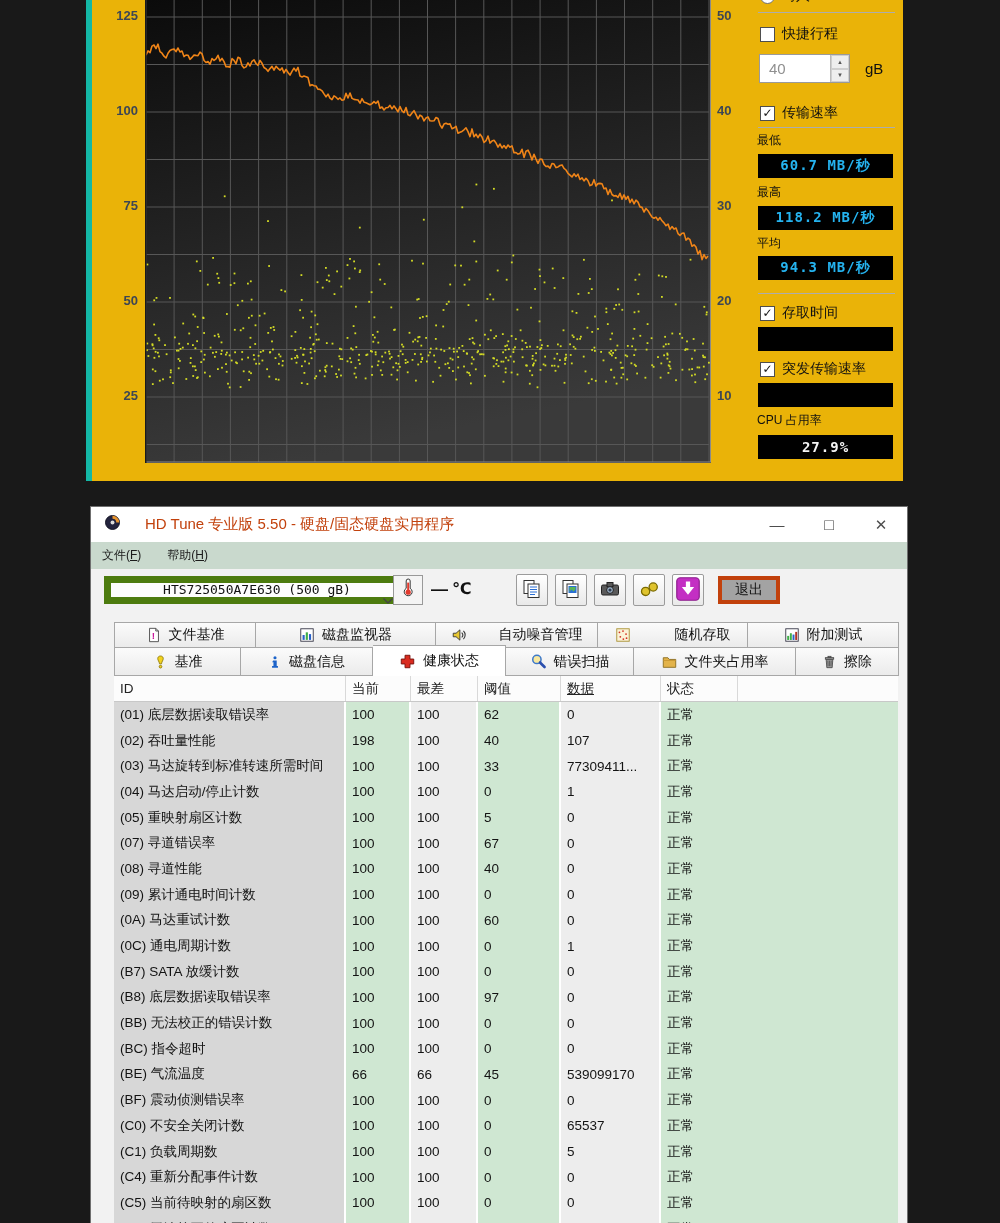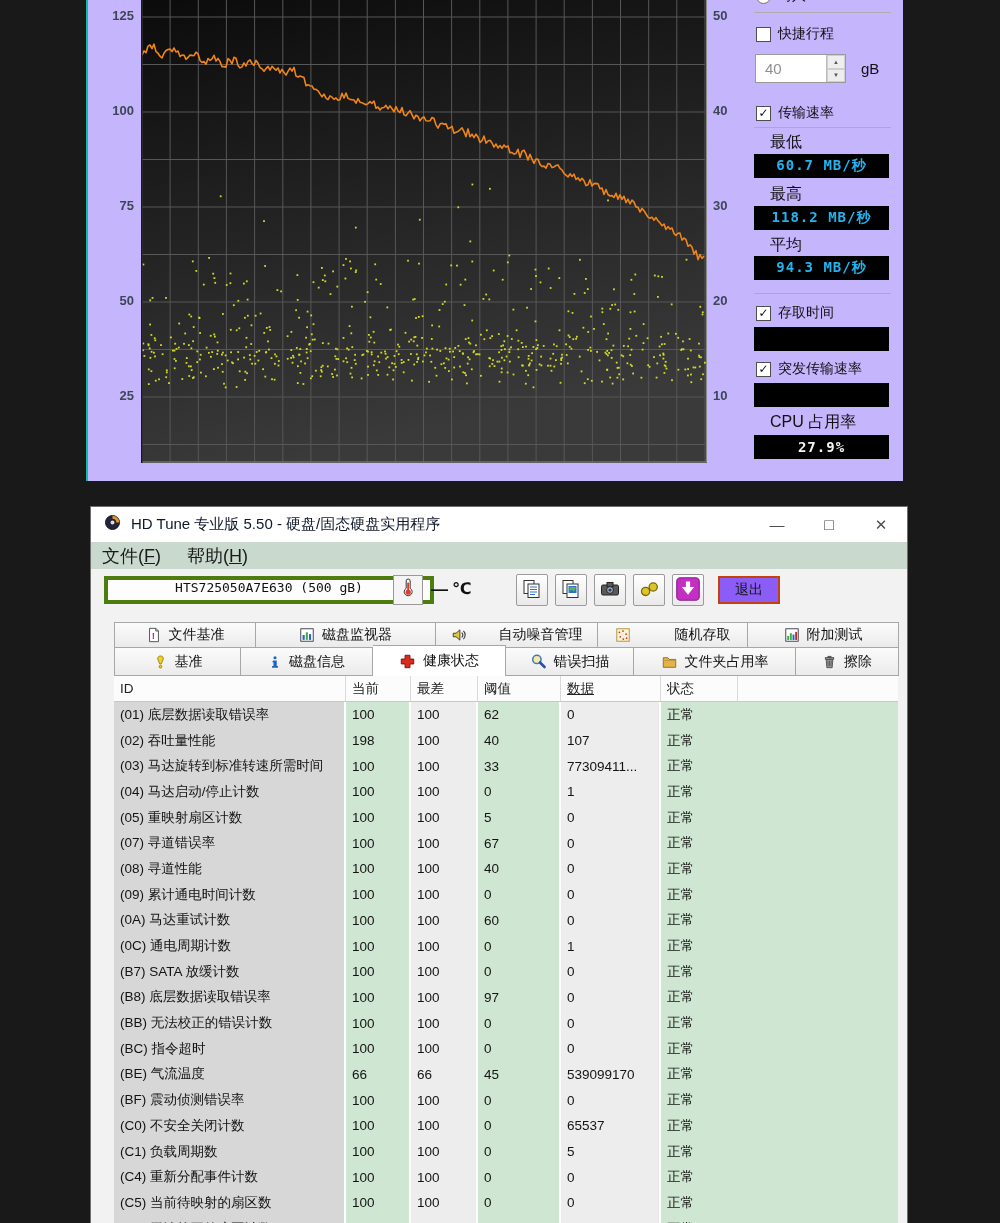--- a/index.html
+++ b/index.html
@@ -1,71 +1,71 @@
 <!DOCTYPE html>
 <html><head>
 <meta charset="utf-8">
 <style>
   *{box-sizing:border-box;margin:0;padding:0}
   html,body{background:#191919}
   .page{position:relative;width:1000px;height:1223px;background:#191919;overflow:hidden;
         font-family:"Liberation Sans","DejaVu Sans",sans-serif;}
 
   
-  .bench-window{position:absolute;left:86px;top:0;width:817px;height:481px;background:#c4b5fd;
-                border-left:2px solid #14b8a6;overflow:hidden}
+  .bench-window{position:absolute;left:86px;top:0;width:817px;height:481px;background:#eab308;
+                border-left:6px solid #14b8a6;overflow:hidden}
   .plot-wrap{position:absolute;left:53px;top:0;width:566px;height:463px}
   .tick{position:absolute;width:36px;font-size:13px;font-weight:700;color:#3d4654}
   .tick.left{left:10px;text-align:right}
   .tick.right{left:625px;text-align:left}
 
   .panel{position:absolute;left:660px;top:0;width:150px;height:481px;font-size:14px;color:#111}
   .sep{position:absolute;left:6px;width:137px;height:1px;background:#adadad}
   .cb-row{position:absolute;left:8px;display:flex;gap:7px;align-items:center;white-space:nowrap}
   .cb{width:15px;height:15px;border:1px solid #4e4e4e;background:#fff;display:inline-flex;
       align-items:center;justify-content:center;font-size:12px;font-weight:bold;color:#101010;flex:0 0 auto}
   .cb.on::after{content:"✓"}
   .radio{width:15px;height:15px;border:1px solid #707070;border-radius:50%;background:#fff;display:inline-block;flex:0 0 auto}
   .num-input{position:absolute;left:7px;top:54px;width:91px;height:29px;border:1px solid #9a9a9a;
              background:#fff;display:flex;align-items:stretch}
   .num-val{flex:1;display:flex;align-items:center;padding-left:9px;color:#8f8f8f;font-size:15px}
   .spinner{width:19px;border-left:1px solid #bbb;display:flex;flex-direction:column}
   .sp{flex:1;display:flex;align-items:center;justify-content:center;font-size:6px;color:#555;
       background:#eee;border:1px solid #cfcfcf}
   .unit{position:absolute;left:113px;top:60px;font-size:15px;color:#111}
-  .p-label{position:absolute;left:22px;font-size:16px;color:#111;white-space:nowrap}
+  .p-label{position:absolute;left:5px;font-size:12px;color:#111;white-space:nowrap}
   .lcd{position:absolute;left:6px;width:135px;height:24px;background:#000;color:#25b3ef;
        font-family:"DejaVu Sans Mono",monospace;font-weight:bold;font-size:14px;letter-spacing:1px;
        display:flex;align-items:center;justify-content:center}
   .lcd.white{color:#f4f4f4}
 
   
   .app-window{position:absolute;left:90px;top:506px;width:818px;height:717px;background:#f2f2f2;
               overflow:hidden;border:1px solid #6f6f6f;border-bottom:none}
   .titlebar{height:35px;background:#fff;display:flex;align-items:center;padding-left:13px}
-  .title-text{color:#0f172a;font-size:15px;margin-left:10px}
+  .title-text{color:#c2410c;font-size:15px;margin-left:24px}
   .controls{margin-left:auto;display:flex;height:100%}
   .ctrl{width:52px;display:flex;align-items:center;justify-content:center;color:#4d4d4d;font-size:14px}
   .menubar{height:27px;background:#c9d9cd;display:flex;align-items:center;padding-left:11px;gap:26px;
-           font-size:18px;color:#1b1b1b}
+           font-size:12px;color:#1b1b1b}
   .u{text-decoration:underline}
 
-  .dropdown{position:absolute;left:13px;top:69px;width:330px;height:28px;background:#fdfdfd;
-            border:4px solid #4d7c0f;display:flex;align-items:flex-start;justify-content:center;
+  .dropdown{position:absolute;left:13px;top:69px;width:306px;height:28px;background:#fdfdfd;
+            border:7px solid #4d7c0f;display:flex;align-items:flex-end;justify-content:center;
             font-family:"DejaVu Sans Mono",monospace;font-size:13px;color:#111}
   .dd-chev{position:absolute;right:9px;top:10px}
   .temp-btn{position:absolute;left:302px;top:68px;width:30px;height:30px;border:1px solid #999;
             background:#f4f4f4;display:flex;align-items:center;justify-content:center}
   .temp-dash{position:absolute;left:340px;top:73px;font-size:17px;font-weight:bold;color:#111}
   .temp-unit{position:absolute;left:361px;top:72px;font-size:16px;font-weight:bold;color:#111}
   .tb-buttons{position:absolute;left:425px;top:67px;display:flex;gap:7px}
   .tb-btn{width:32px;height:32px;border:1px solid #9b9b9b;border-radius:2px;
           background:linear-gradient(#ffffff,#e9e9e9);display:flex;align-items:center;justify-content:center}
-  .exit-btn{position:absolute;left:627px;top:69px;width:62px;height:28px;background:#8b5cf6;
-            border:2px solid #c2410c;font-size:14px;color:#111;display:flex;align-items:center;justify-content:center}
+  .exit-btn{position:absolute;left:627px;top:69px;width:62px;height:28px;background:#a3a3a3;
+            border:4px solid #c2410c;font-size:14px;color:#111;display:flex;align-items:center;justify-content:center}
 
   .tabs-row{position:absolute;left:23px;display:flex}
   .tabs1{top:115px;height:26px}
   .tabs2{top:140px;height:29px}
   .tab{display:flex;align-items:center;justify-content:center;gap:7px;font-size:14px;color:#111;
        background:linear-gradient(#fbfbfb,#ebebeb);border:1px solid #a7a7a7;border-left:none}
   .tab:first-child{border-left:1px solid #a7a7a7}
   .tab.selected{background:#fff;border-bottom:none;height:31px;margin-top:-2px;z-index:3}
   .tab-ic{display:flex;align-items:center}
 

